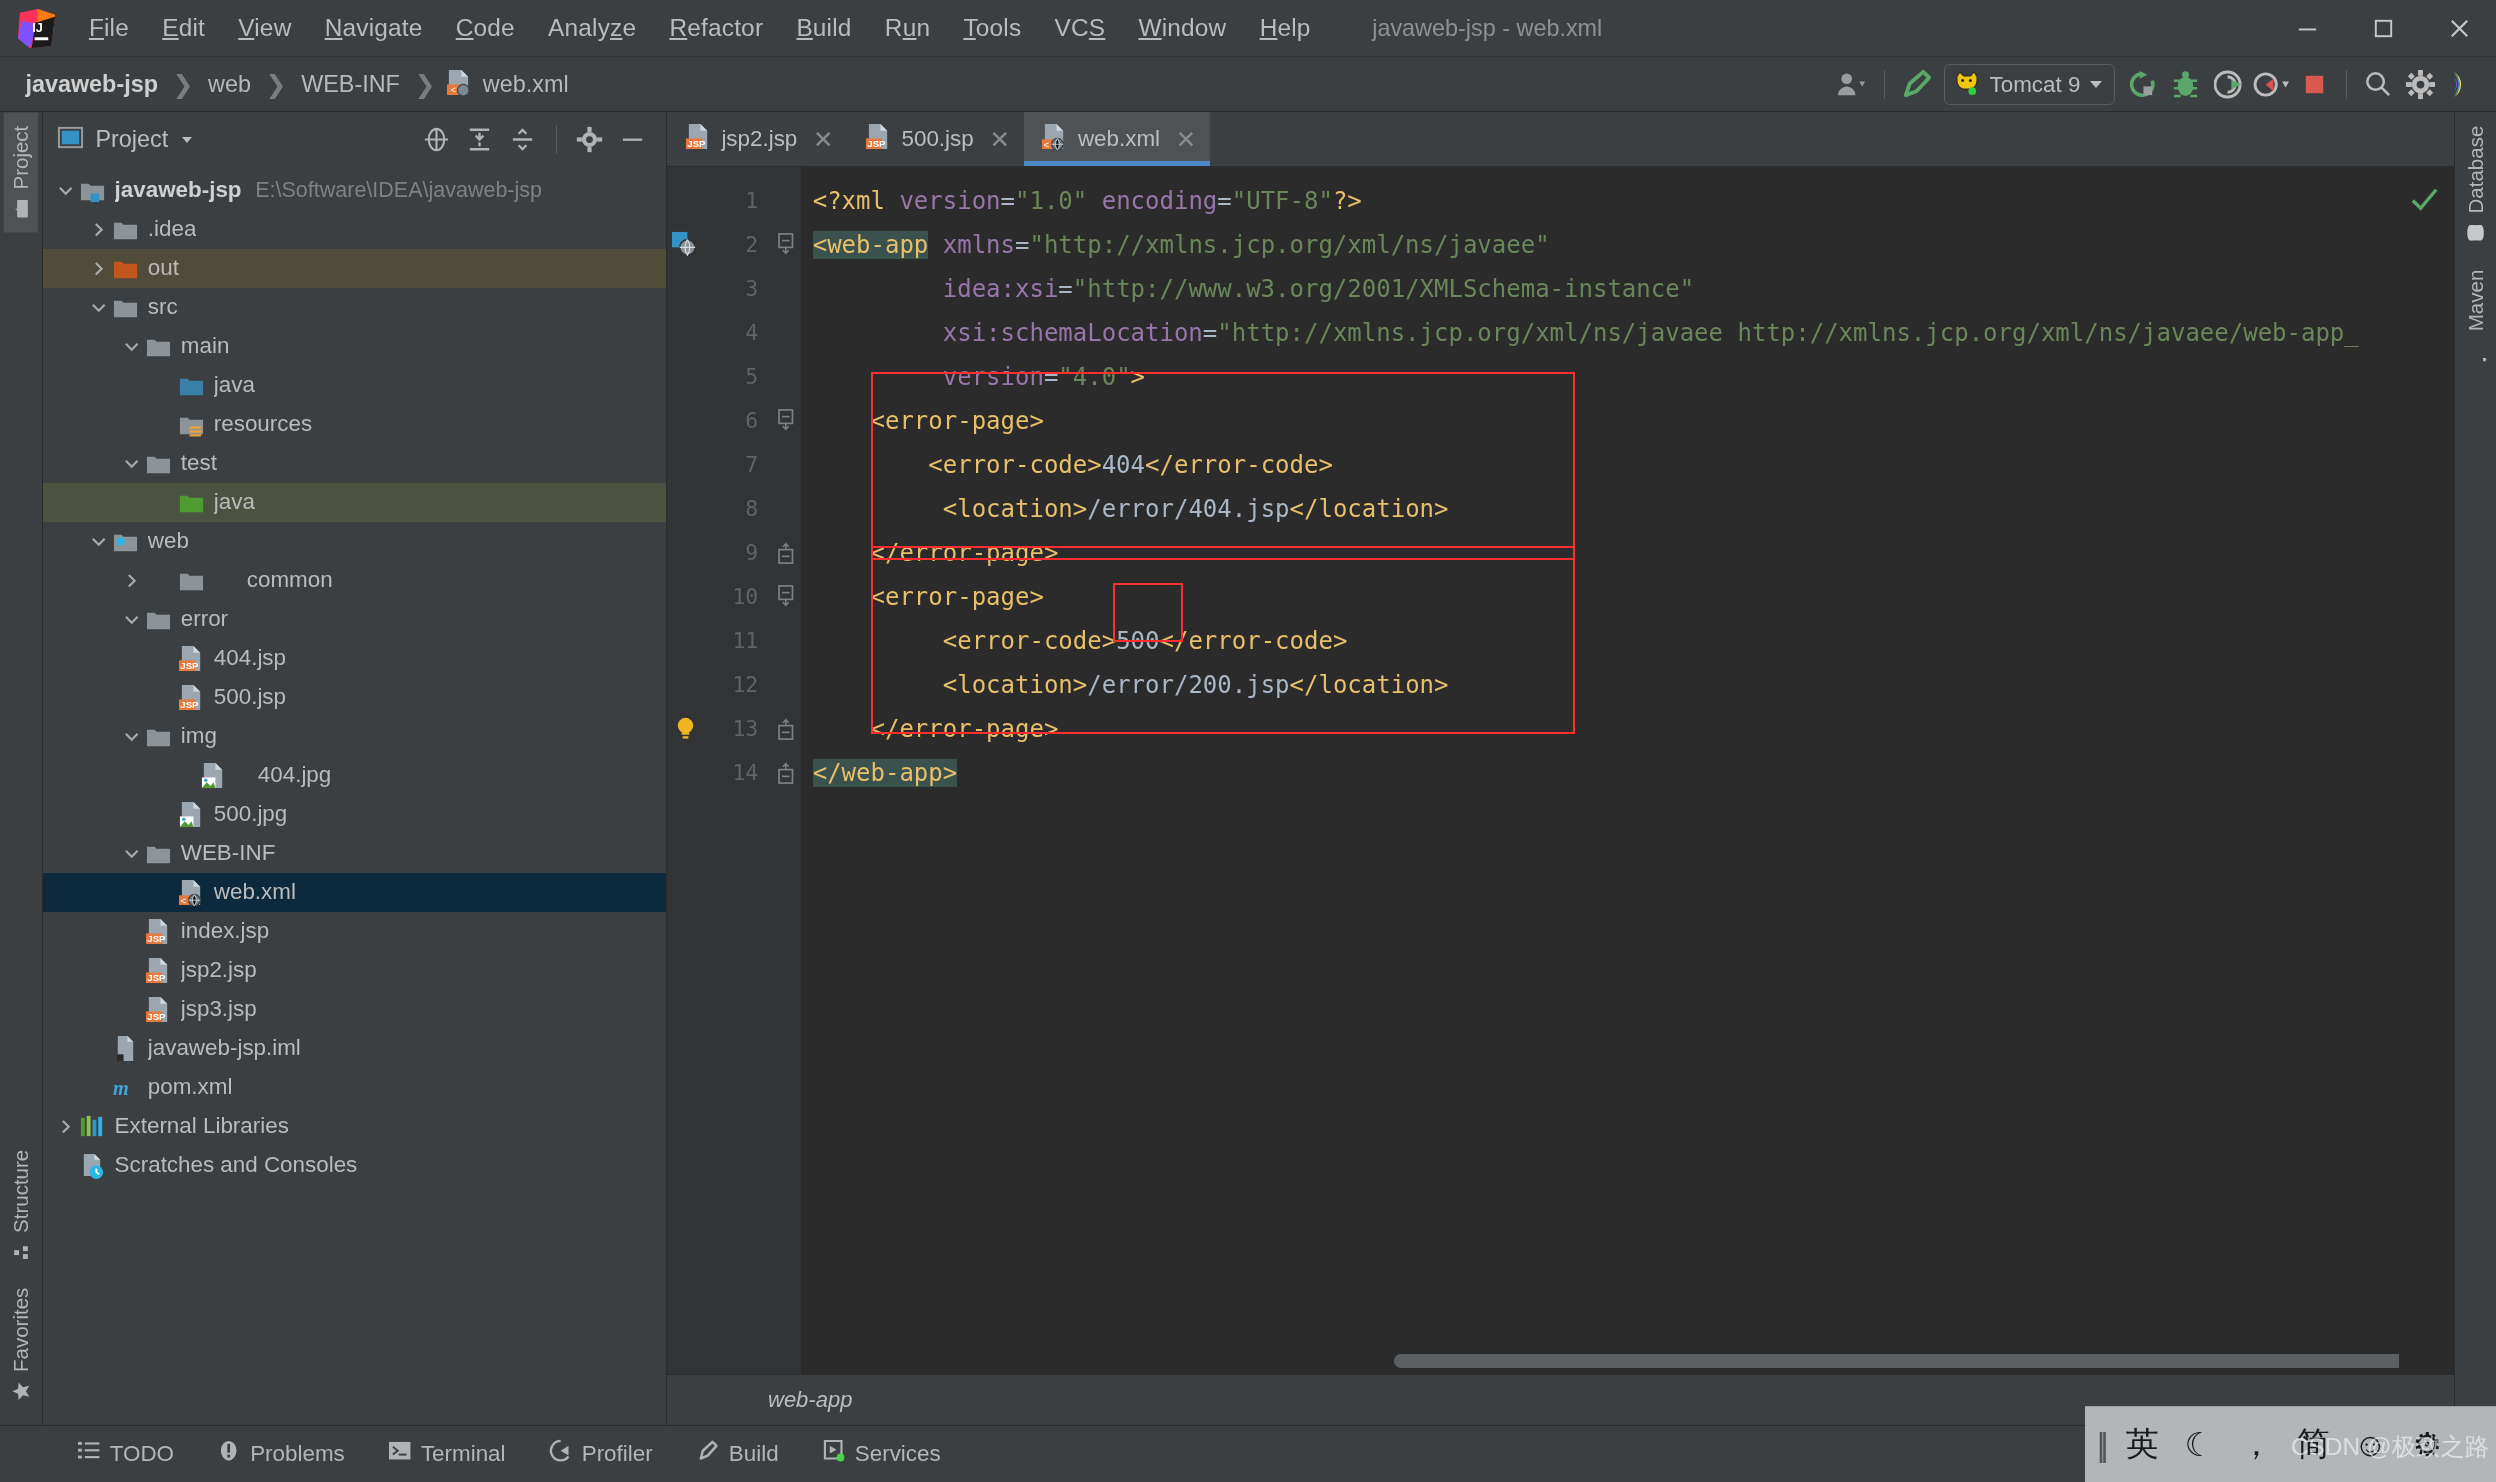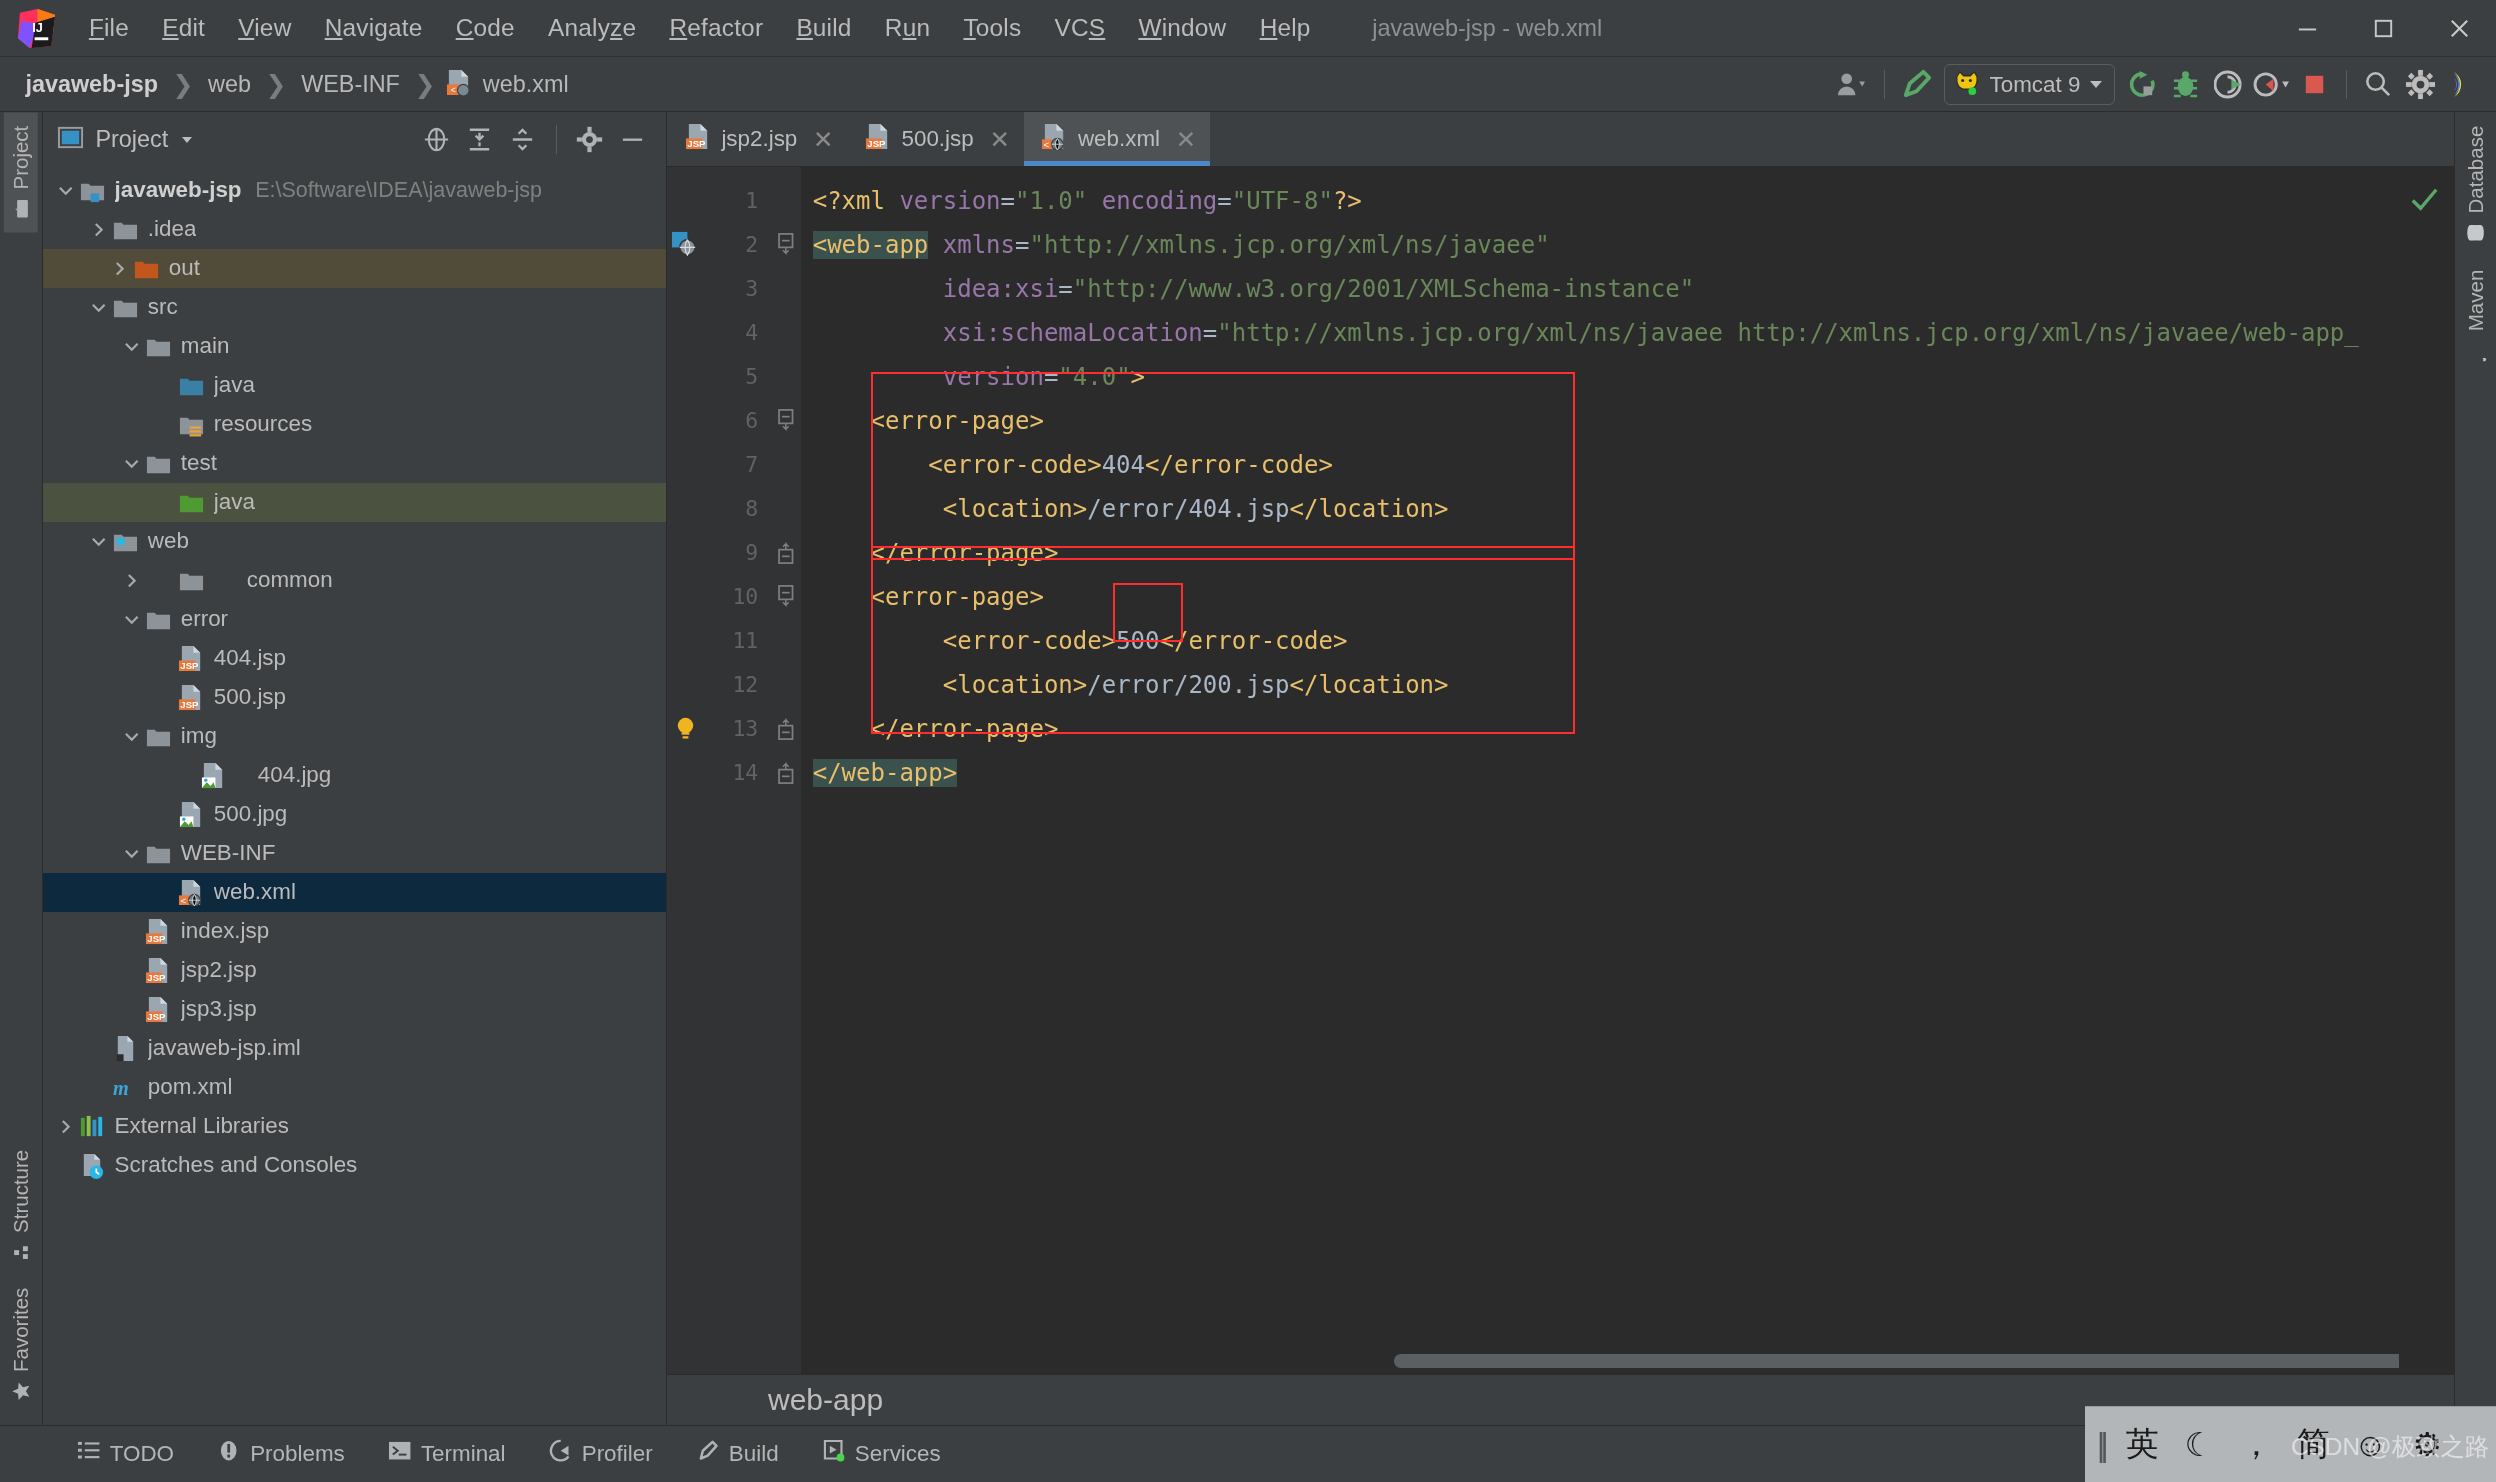--- a/index.html
+++ b/index.html
@@ -134,21 +134,21 @@
 
   .annot-box { position: absolute; border: 2.9px solid #ff2d2d; pointer-events: none; }
 
   .scroll-h { position: absolute; left: 105px; right: 55px; bottom: 5.9px; height: 13.7px; }
   .scroll-h .thumb { height: 13.7px; background: #5c5f61; border-radius: 6.8px; width: 1463px; margin-left: 488px;}
 
   .rightgut { width: 55px; flex: 0 0 55px; background: #2b2b2b; position: relative; }
 
   .breadcrumb-bottom {
     height: 51px; flex: 0 0 51px; background: #3c3f41; display: flex; align-items: center;
-    padding-left: 101px; color: #bdbdbd; font-size: 30px; border-top: 1px solid #2b2b2b;
+    padding-left: 101px; color: #bdbdbd; font-size: 22px; border-top: 1px solid #2b2b2b; font-style: italic;
   }
 
   
   .rightstrip {
     width: 43px; flex: 0 0 43px; background: #3c3f41; border-left: 1px solid #2b2b2b;
     display: flex; flex-direction: column; align-items: center;
   }
 
   
   .toolwin-bar {
@@ -445,21 +445,21 @@
                 <path d="M8 5 L14 11 L8 17" stroke="#a8abad" stroke-width="2.2" fill="none"></path>
               </svg>
             </span>
             <span class="nicon">
               <svg width="27" height="27" viewBox="0 0 28 28">
                 <path d="M2 7 h8 l2 2 h14 v15 h-24 z" fill="#8d9499"></path>
               </svg>
             </span>
             <span class="label">.idea</span>
           </div>
-          <div class="node sel-brown" style="padding-left: 64px;">
+          <div class="node sel-brown" style="padding-left: 43px;">
             <span class="arrow">
               <svg width="21.5" height="21.5" viewBox="0 0 22 22">
                 <path d="M8 5 L14 11 L8 17" stroke="#a8abad" stroke-width="2.2" fill="none"></path>
               </svg>
             </span>
             <span class="nicon">
               <svg width="27" height="27" viewBox="0 0 28 28">
                 <path d="M2 7 h8 l2 2 h14 v15 h-24 z" fill="#c2571e"></path>
               </svg>
             </span>

